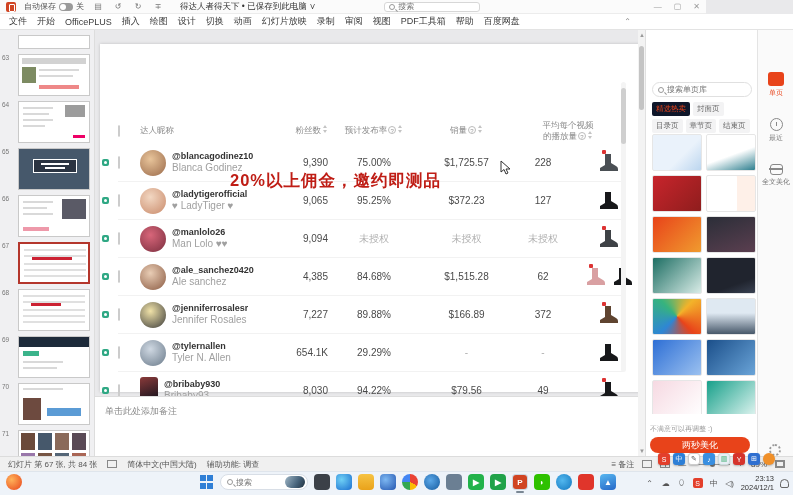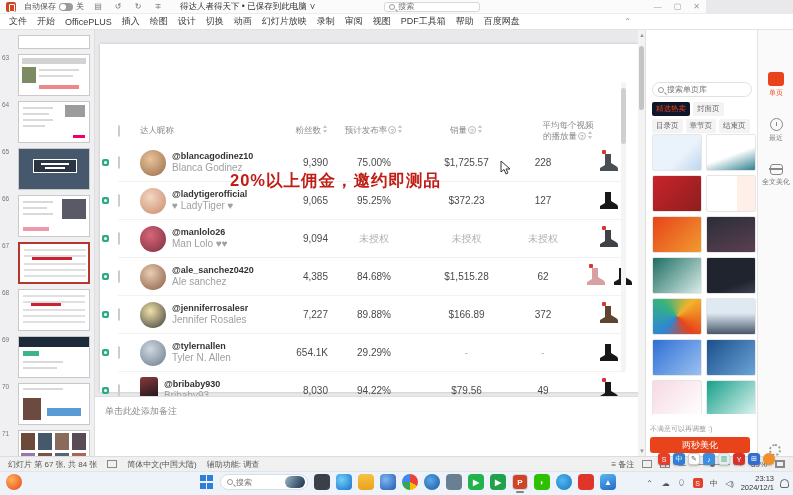--- a/index.html
+++ b/index.html
@@ -110,21 +110,21 @@
   .rp-search { position:absolute; left:6px; top:52px; width:100px; height:15px; border:1px solid #e0e0e0; border-radius:8px; display:flex; align-items:center; padding:0 5px; gap:3px; background:#fff; }
   .rp-search input { border:none; outline:none; width:80px; font-size:8px; color:#777; background:transparent; }
   .chips { position:absolute; left:6px; top:72px; width:104px; display:flex; flex-wrap:wrap; gap:3px; }
   .chip { font-size:7.5px; color:#666; background:#f3f3f4; border-radius:2px; padding:2px 4px; white-space:nowrap; }
   .chip.hot { background:#0f172a; color:#e8431a; }
   .chip-chev { width:5px; height:5px; border-right:1px solid #999; border-bottom:1px solid #999; transform:rotate(45deg); margin:4px 0 0 2px; }
   .tgrid { position:absolute; left:6px; top:104px; width:104px; display:flex; flex-wrap:wrap; gap:4px; overflow:hidden; height:280px; }
   .tthumb { width:50px; height:37px; border:1px solid #e6e6e6; border-radius:2px; }
   .rp-foot { position:absolute; left:4px; top:394px; width:104px; }
   .rp-hint { font-size:7px; color:#999; margin-bottom:3px; }
-  .rp-btn { width:100px; height:16px; background:#e8431a; color:#fff; font-size:9px; border:none; border-radius:3px; display:flex; align-items:center; justify-content:center; }
+  .rp-btn { width:100px; height:16px; background:#e8431a; color:#fff; font-size:9px; border:none; border-radius:8px; display:flex; align-items:center; justify-content:center; }
 
   
   .rtoolbar { position:absolute; left:757px; top:0; width:36px; height:426px; background:#fafafa; border-left:1px solid #e4e4e4; }
   .rt-item { position:absolute; left:0; width:36px; text-align:center; }
   .rt-item .ic { width:16px; height:14px; margin:0 auto 2px; border-radius:3px; }
   .rt-item .lb { font-size:7px; color:#777; display:block; }
   .rt-item.sel .ic { background:#e8431a; }
   .rt-item.sel .lb { color:#e8431a; }
   .ic-clock { border:1.5px solid #888; border-radius:50% !important; width:13px !important; height:13px !important; position:relative; }
   .ic-clock::after { content:""; position:absolute; left:5px; top:3px; width:1.5px; height:4px; background:#888; }

